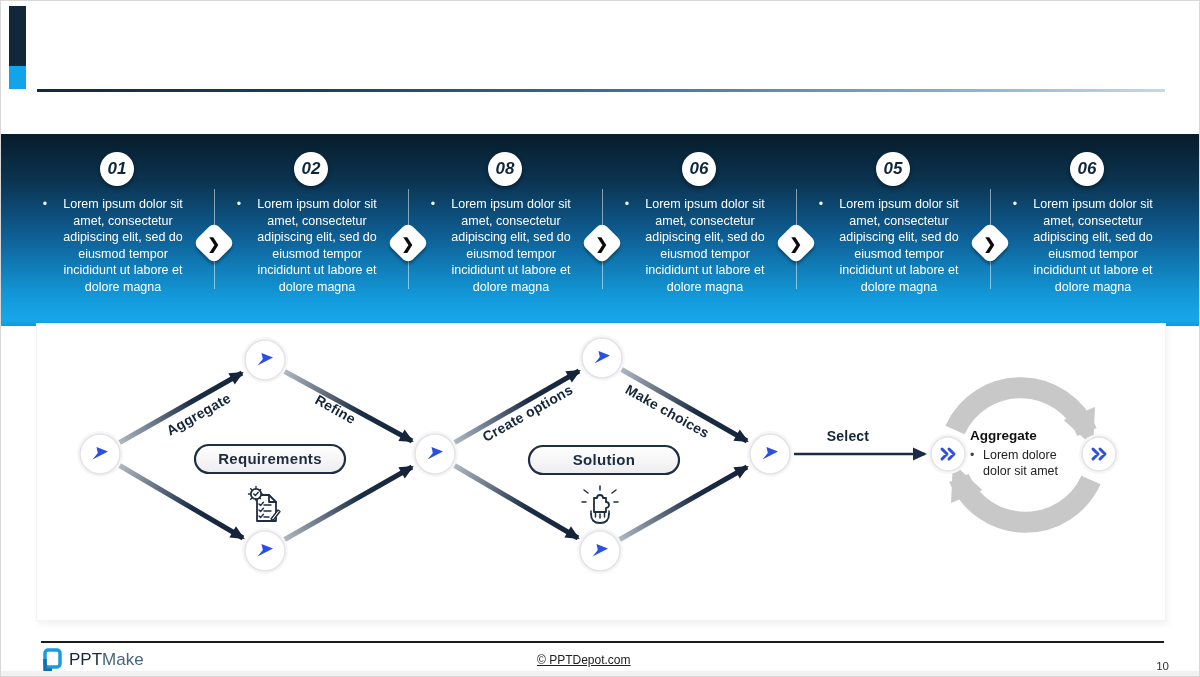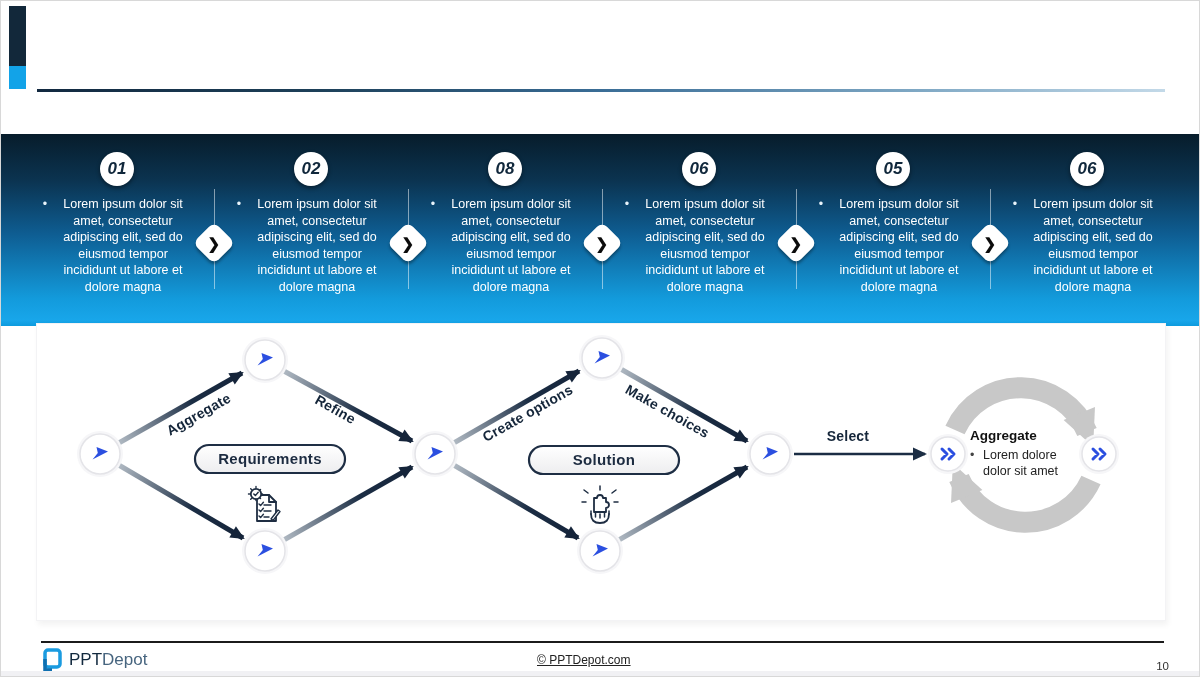--- a/index.html
+++ b/index.html
@@ -302,19 +302,19 @@
       </div>
     </div>
   </div>
 
   <div class="footer-line"></div>
   <div class="footer-logo">
     <svg width="22" height="26" viewBox="0 0 22 26">
       <rect x="4" y="3" width="15" height="17" rx="3" fill="none" stroke="#1A9BE0" stroke-width="3.5"></rect>
       <path d="M4 12 V23 H11" fill="none" stroke="#0F6FB0" stroke-width="3.5"></path>
     </svg>
-    <div><span class="brand-bold">PPT</span><span class="brand-rest">Depot</span></div>
+    <div><span class="brand-bold">PPT</span><span class="brand-rest">Make</span></div>
   </div>
   <div class="footer-copy">© PPTDepot.com</div>
   <div class="footer-page">10</div>
   <div class="bottom-strip"></div>
 
 </div>
 
 </body></html>

